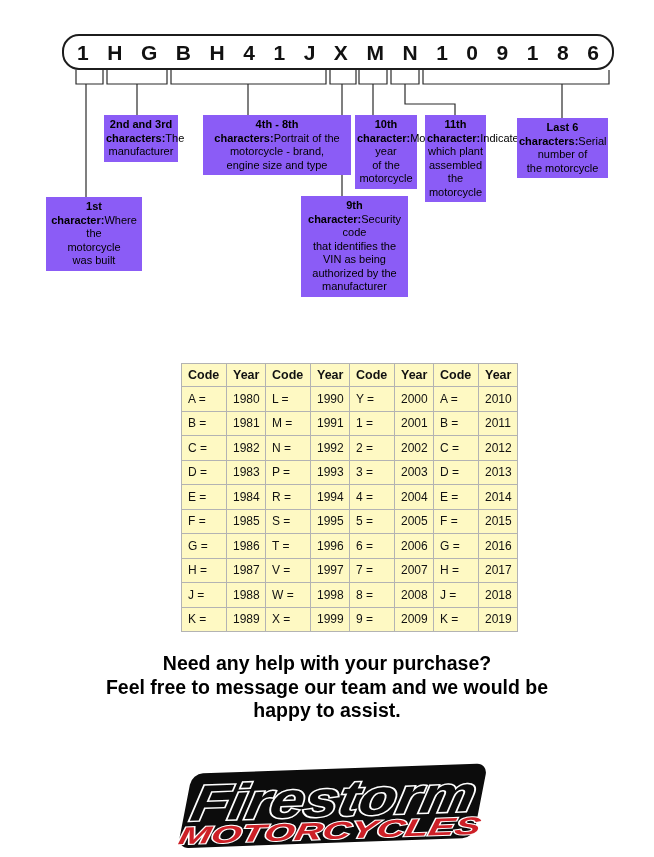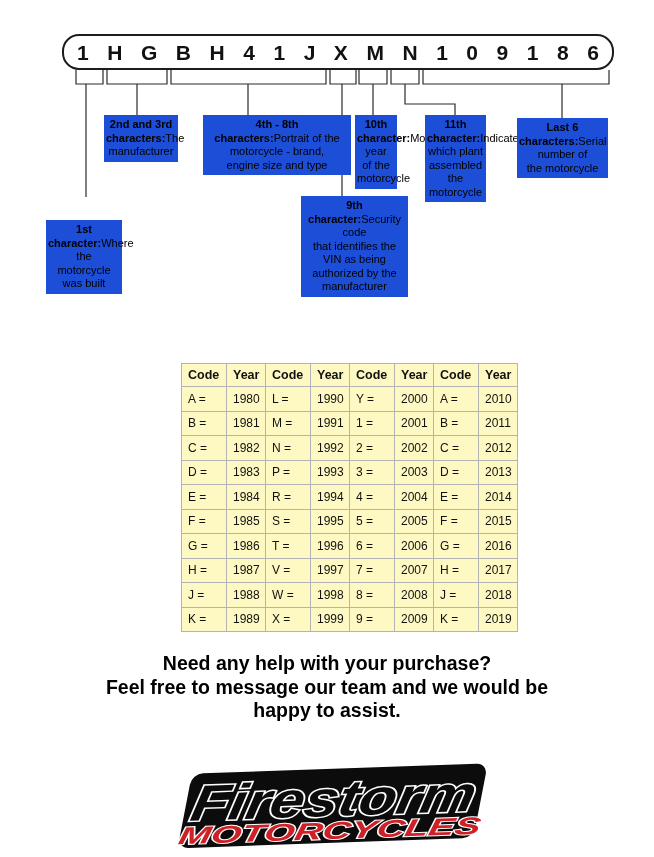--- a/index.html
+++ b/index.html
@@ -15,30 +15,30 @@
     padding:0 13px;box-sizing:border-box;
   }
   #vin-box .vin-char{
     font-size:21px;font-weight:bold;color:#111;line-height:1;
   }
   
   #connector-svg{position:absolute;left:0;top:0;}
   #connector-svg path{stroke:#2b2b2b;stroke-width:1.2;fill:none;}
   
   .callout{
-    position:absolute;background:#1d4ed8;text-align:center;
+    position:absolute;background:#8b5cf6;text-align:center;
     font-size:11px;line-height:13.5px;padding:3px 2px;box-sizing:border-box;
     white-space:pre-line;
   }
   .callout .callout-title{font-weight:bold;}
-  #callout-1st{left:46px;top:197px;width:76px;margin-top:23px;}
+  #callout-1st{left:46px;top:197px;width:96px;}
   #callout-2nd3rd{left:104px;top:115px;width:74px;}
   #callout-4th8th{left:203px;top:115px;width:148px;}
   #callout-9th{left:301px;top:196px;width:107px;}
-  #callout-10th{left:355px;top:115px;width:42px;text-align:center;}
+  #callout-10th{left:355px;top:115px;width:62px;text-align:center;}
   #callout-11th{left:425px;top:115px;width:61px;}
   #callout-last6{left:517px;top:118px;width:91px;}
   
   #source-note{
     position:absolute;left:55px;top:296px;font-size:11.5px;color:#111;
     white-space:pre-wrap;
   }
   
   #year-table-wrap{position:absolute;left:181px;top:363px;}
   table#year-table{

